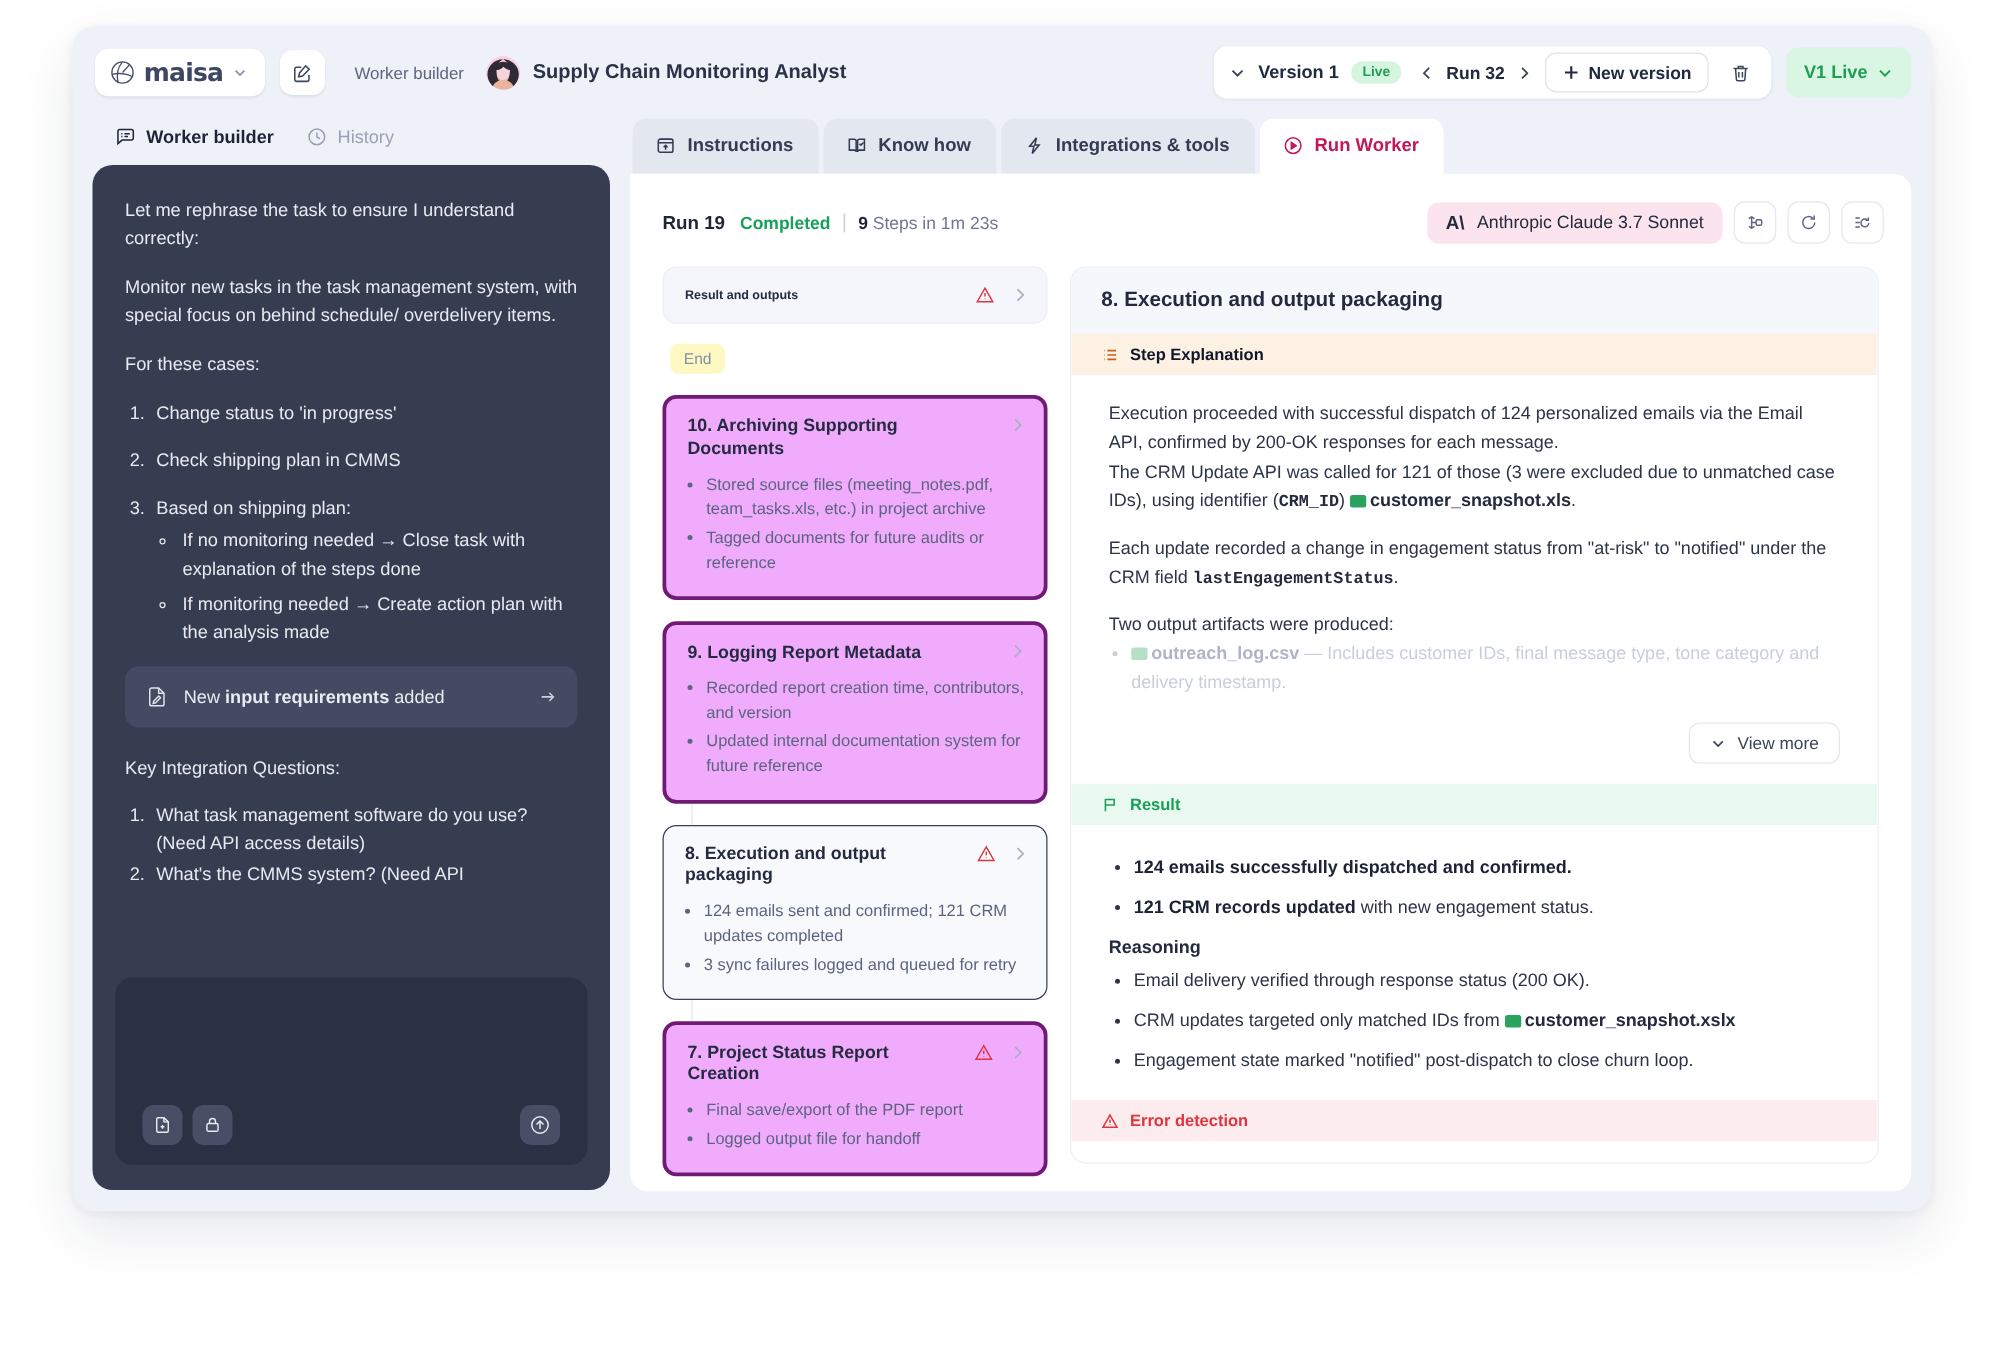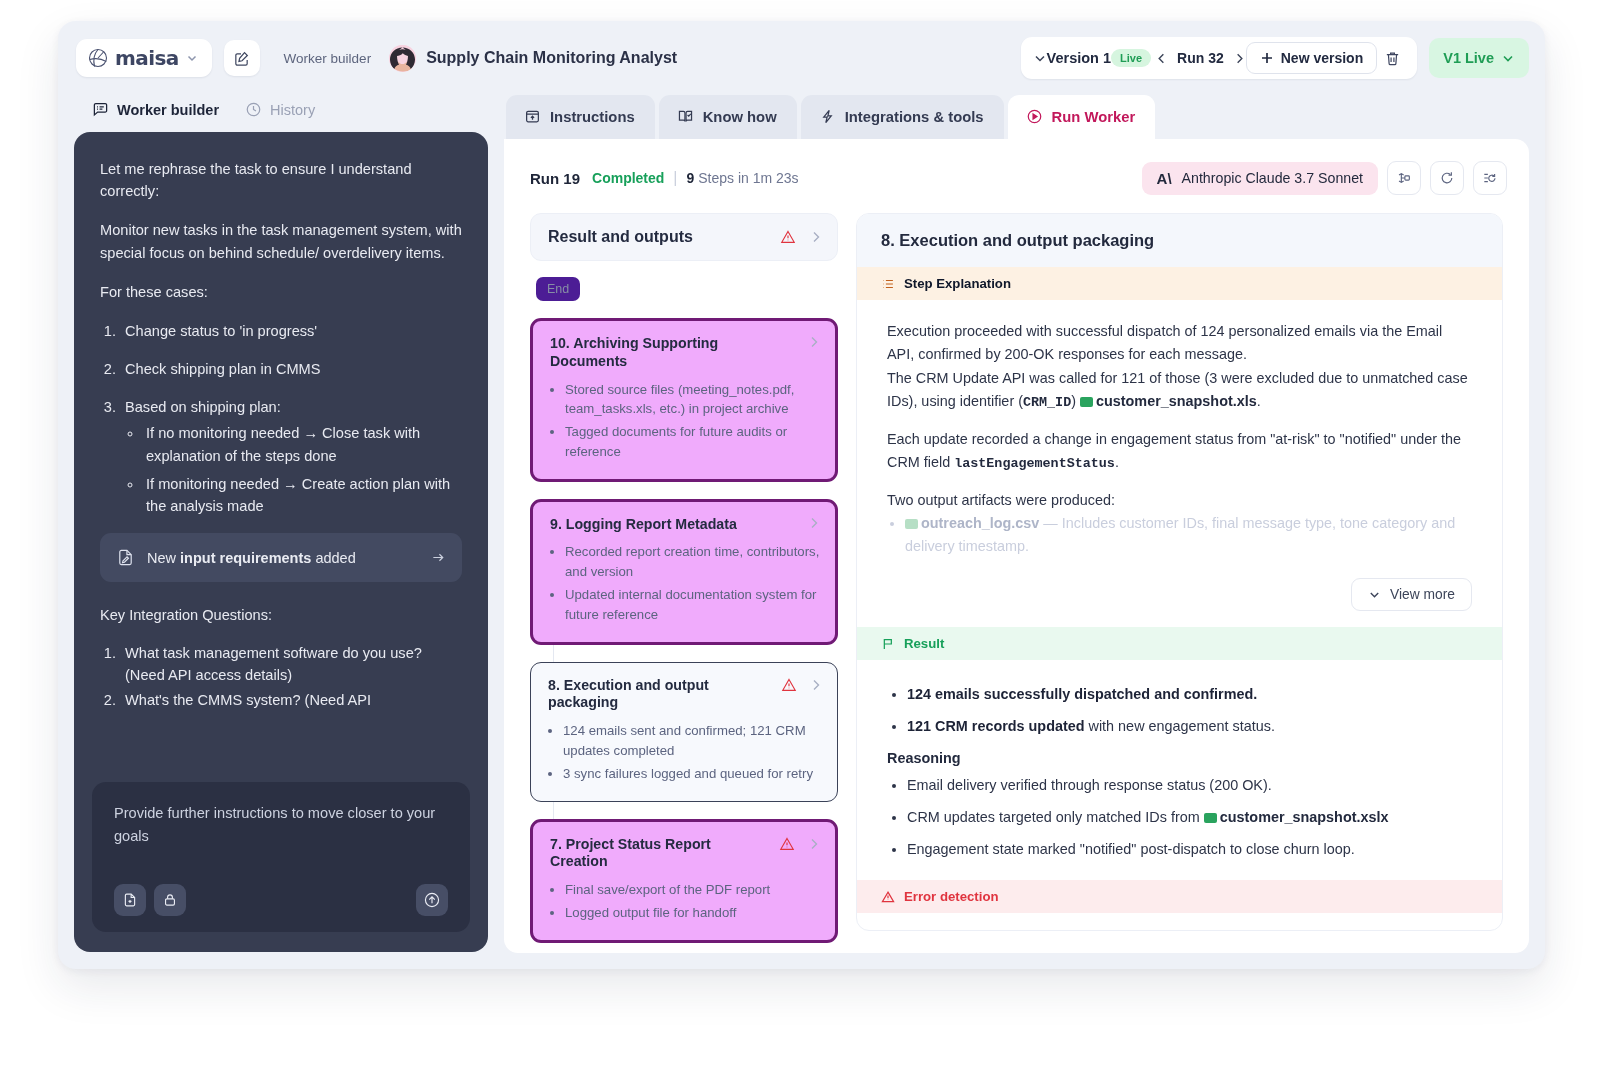--- a/index.html
+++ b/index.html
@@ -64,21 +64,21 @@
     overflow: hidden; flex: 0 0 27px;
   }
   .worker-name {
     margin-left: 10px; font-size: 16px; font-weight: 600; color: #2b3147;
   }
 
   .topbar-right {
     margin-left: auto; display: flex; align-items: center; gap: 12px;
   }
   .version-group {
-    display: flex; align-items: center; 
+    display: flex; align-items: center; gap: 10px;
     background: #fff; border-radius: 11px;
     padding: 5px 10px 5px 12px; height: 42px;
     box-shadow: 0 1px 2px rgba(30,40,70,.07);
   }
   .version-label { font-size: 14.5px; font-weight: 700; color: #222a40; }
   .live-chip {
     background: #d6f5df; color: #1f9d55;
     font-size: 11px; font-weight: 600;
     padding: 3px 9px; border-radius: 9px;
   }
@@ -195,25 +195,25 @@
 
   .panes { display: flex; gap: 18px; padding: 0 26px 22px 26px; flex: 1 1 auto; overflow: hidden; }
 
   
   .steps-col { width: 308px; flex: 0 0 308px; position: relative; }
   .result-bar {
     display: flex; align-items: center;
     background: #f4f6fb; border: 1px solid #eceff6;
     border-radius: 11px; padding: 14px 14px 14px 17px;
   }
-  .result-bar .t { font-size: 16px; font-weight: 700; color: #242b40; }
+  .result-bar .t { font-size: 10px; font-weight: 700; color: #242b40; }
   .result-bar .sp { margin-left: auto; display: flex; align-items: center; gap: 13px; }
   .end-badge {
     display: inline-block; margin: 16px 0 0 6px;
-    background: #4c1d95; color: #868ea5;
+    background: #fef9c3; color: #868ea5;
     font-size: 12.5px; padding: 5px 11px; border-radius: 7px;
   }
   .rail { position: absolute; left: 23px; top: 300px; bottom: 12px; width: 1px; background: #e4e8f1; }
   .step-card {
     position: relative; z-index: 2;
     background: #f0abfc; border: 3px solid #701a75;
     border-radius: 11px; padding: 14px 14px 14px 17px;
     margin-top: 17px;
   }
   .step-card.selected {
@@ -414,21 +414,20 @@
           </div>
 
           <p style="margin-top:22px;margin-bottom:16px">Key Integration Questions:</p>
           <ol class="tight">
             <li>What task management software do you use? (Need API access details)</li>
             <li>What's the CMMS system? (Need API</li>
           </ol>
         </div>
 
         <div class="composer">
-          <div class="composer-ph">Provide further instructions to move closer to your goals</div>
           <div class="composer-tools">
             <div class="tool-sq">
               <svg viewBox="0 0 18 18" width="16" height="16" fill="none" stroke="#e9ebf3" stroke-width="1.3">
                 <path d="M10.3 2.4H5.2a1.4 1.4 0 0 0-1.4 1.4v10.4a1.4 1.4 0 0 0 1.4 1.4h7.6a1.4 1.4 0 0 0 1.4-1.4V6.2z"></path>
                 <path d="M10.3 2.4v3.8h3.9"></path>
                     <path d="M9 8.9v3.4M7.3 10.6h3.4"></path>
               </svg>
             </div>
             <div class="tool-sq">
               <svg viewBox="0 0 18 18" width="16" height="16" fill="none" stroke="#e9ebf3" stroke-width="1.3">

